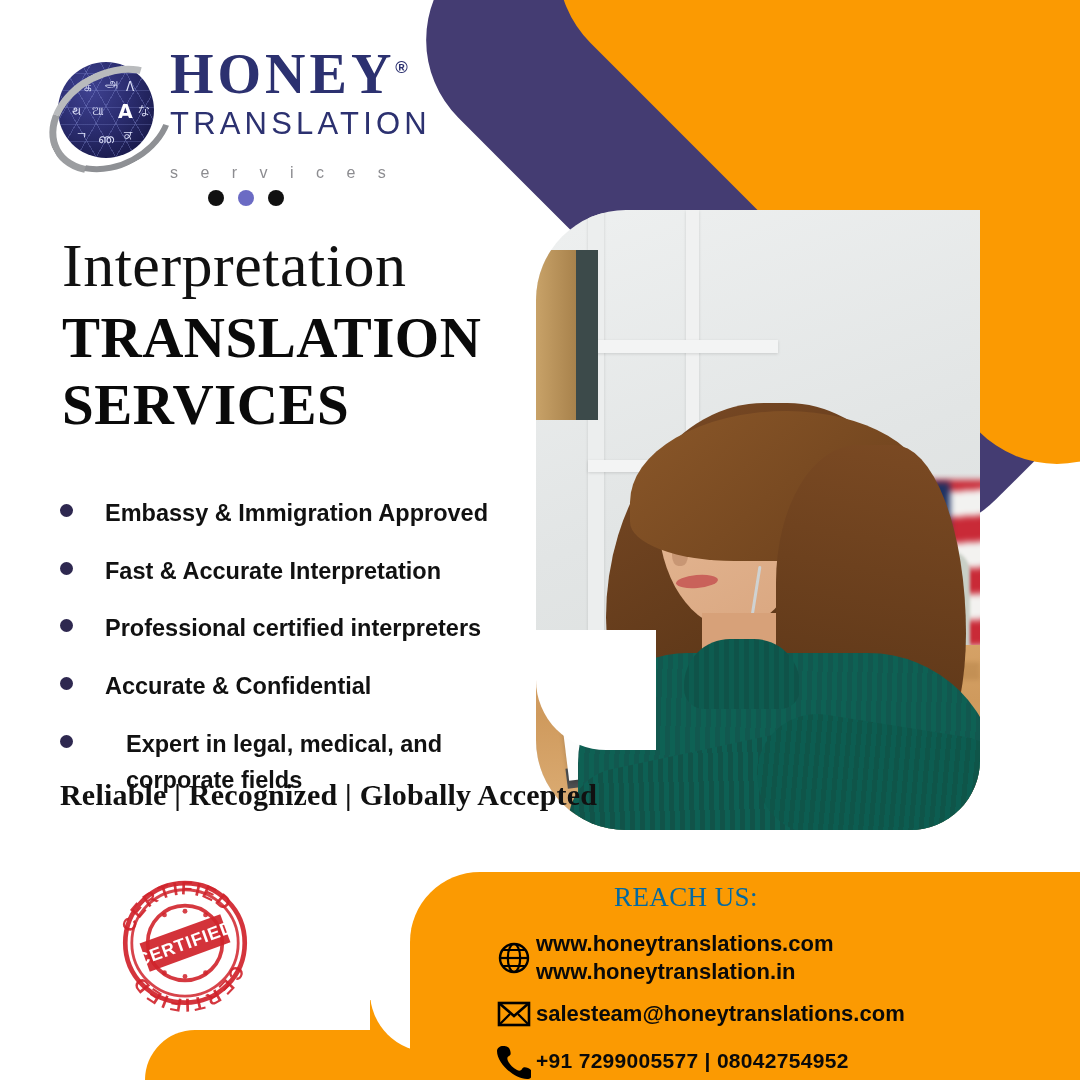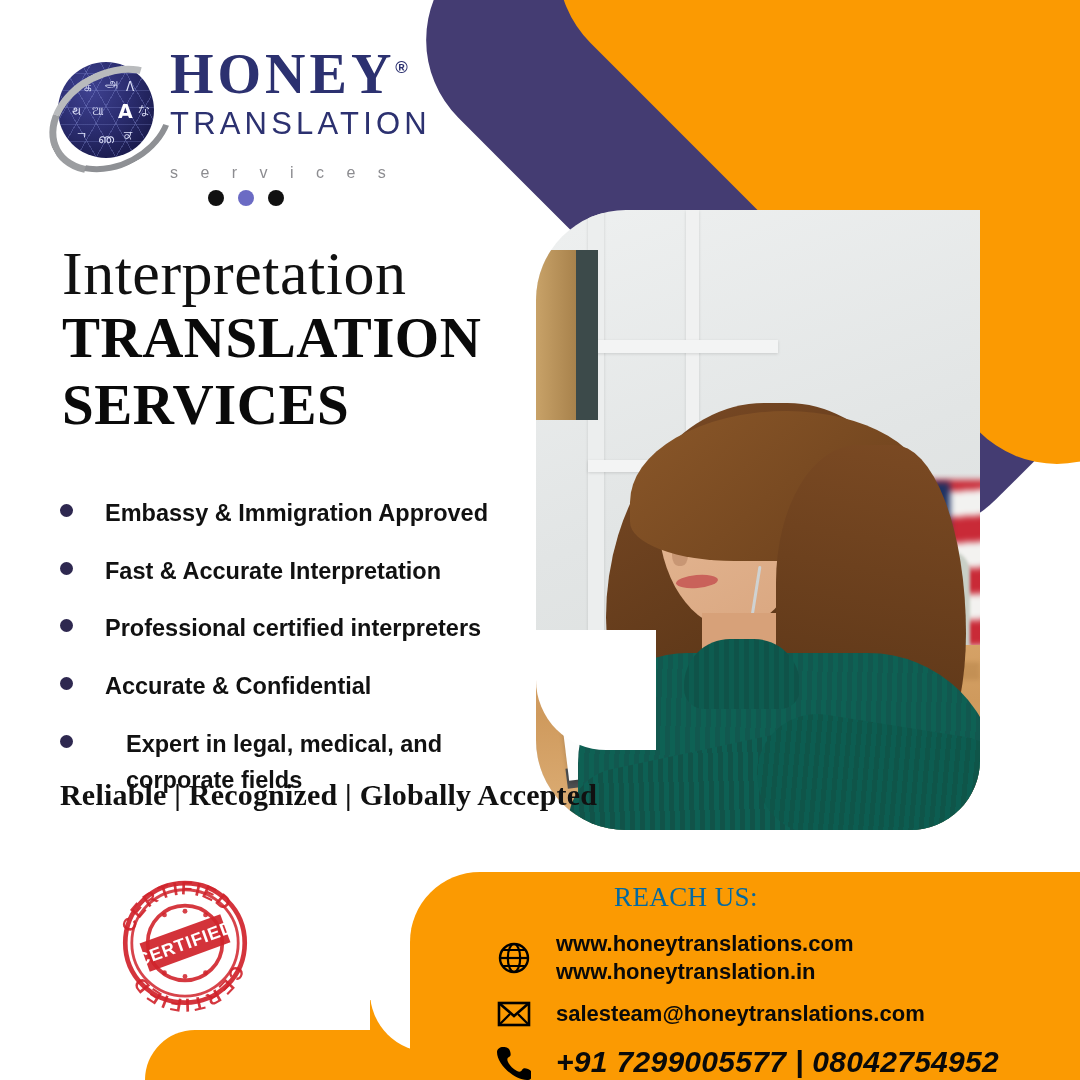--- a/index.html
+++ b/index.html
@@ -117,21 +117,21 @@
   .logo-word{position:absolute;left:118px;top:0;}
   .logo-honey{font-family:"Liberation Serif",serif;font-weight:700;font-size:56px;letter-spacing:4px;color:#2c3170;line-height:1;}
   .reg{font-size:17px;vertical-align:super;font-family:"Liberation Sans",sans-serif;}
   .logo-trans{font-family:"Liberation Sans",sans-serif;font-size:31px;letter-spacing:4.2px;color:#2c3170;line-height:1.15;margin-top:4px;}
   .logo-serv{font-family:"Liberation Sans",sans-serif;font-size:16px;letter-spacing:9px;color:#8c8c90;margin-top:22px;}
   .dots{position:absolute;left:208px;top:190px;display:flex;gap:14px;align-items:center;}
   .dot{width:16px;height:16px;border-radius:50%;background:#111;}
   .dot.mid{background:#6B6BC4;}
 
   
-  .h-script{position:absolute;left:62px;top:242px;font-family:"Liberation Serif",serif;font-size:62px;color:#111;letter-spacing:.5px;line-height:1;}
+  .h-script{position:absolute;left:62px;top:234px;font-family:"Liberation Serif",serif;font-size:62px;color:#111;letter-spacing:.5px;line-height:1;}
   .h-main{position:absolute;left:62px;top:305px;font-family:"Liberation Serif",serif;font-weight:700;font-size:57px;line-height:1.17;color:#0a0a0a;letter-spacing:.5px;}
 
   
   .bullets{position:absolute;left:54px;top:495px;width:470px;}
   .b-row{display:flex;align-items:flex-start;margin-bottom:21px;}
   .b-dot{width:13px;height:13px;border-radius:50%;background:#2E2850;margin:9px 32px 0 6px;flex:0 0 auto;}
   .b-text{font-family:"Liberation Sans",sans-serif;font-weight:700;font-size:23.5px;line-height:1.56;color:#111;}
 
   .tagline{position:absolute;left:60px;top:778px;font-family:"Liberation Serif",serif;font-weight:700;font-size:30px;color:#111;letter-spacing:.2px;}
 
@@ -153,22 +153,22 @@
   }
   .orange-cut{
     position:absolute;left:370px;top:962px;width:90px;height:90px;background:#ffffff;border-radius:0 0 0 60px;
   }
 
   .reach{position:absolute;left:614px;top:882px;font-family:"Liberation Serif",serif;font-weight:400;font-size:27px;color:#0369a1;letter-spacing:.4px;}
   .contact{position:absolute;left:492px;top:930px;width:590px;}
   .c-row{display:flex;align-items:center;margin-bottom:14px;}
   .c-icon{width:44px;flex:0 0 auto;display:flex;align-items:center;justify-content:center;}
   .c-text{font-family:"Liberation Sans",sans-serif;font-weight:700;font-size:22px;color:#0a0a0a;line-height:1.25;}
-  .c-text .ln{display:block;margin-left:20px;}
-  .c-row.phone .c-text{font-size:30px;letter-spacing:.3px;font-style:italic;}
+  .c-text .ln{display:block;}
+  .c-row.phone .c-text{font-size:21px;letter-spacing:.3px;}
 </style>
 </head>
 <body>
 
 <div id="poster">
 
   <div class="purple-wrap">
     <div class="shape-purple"></div>
     <div class="shape-orange"></div>
   </div>

